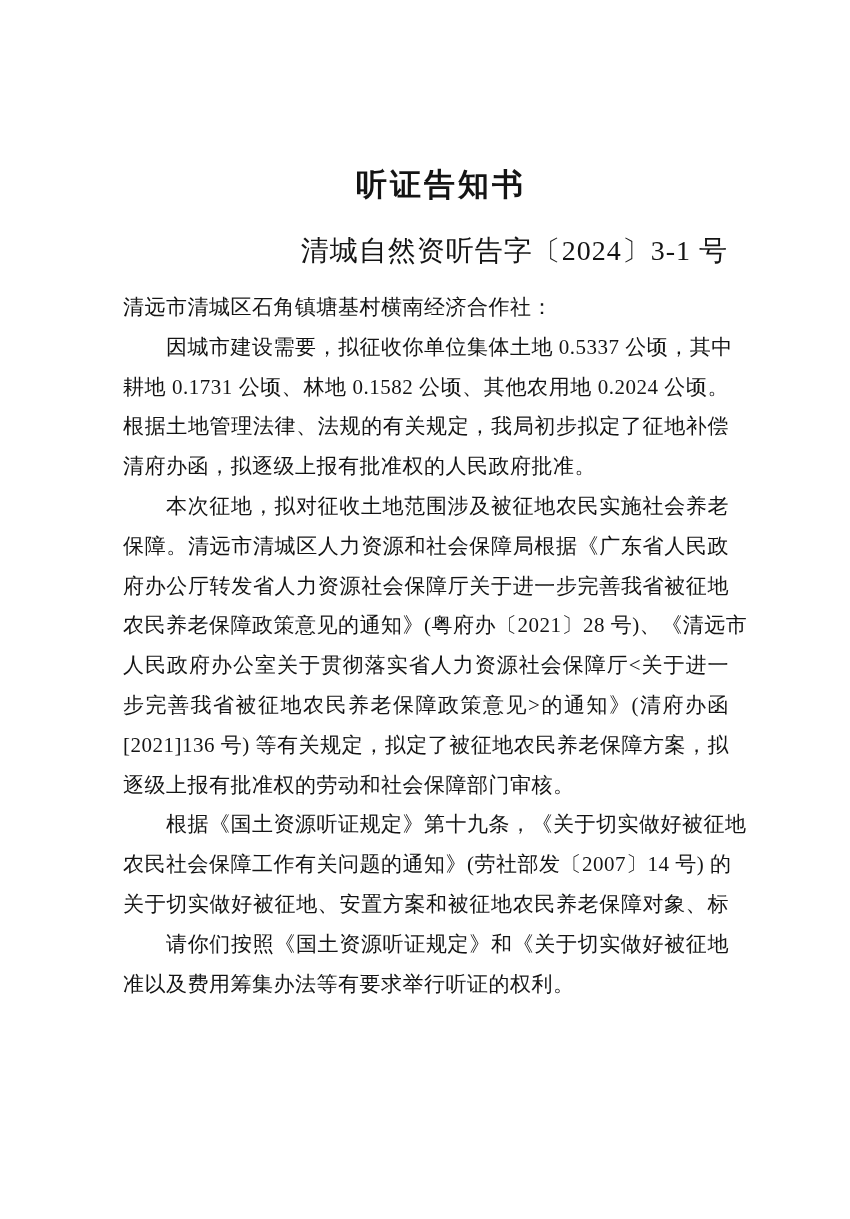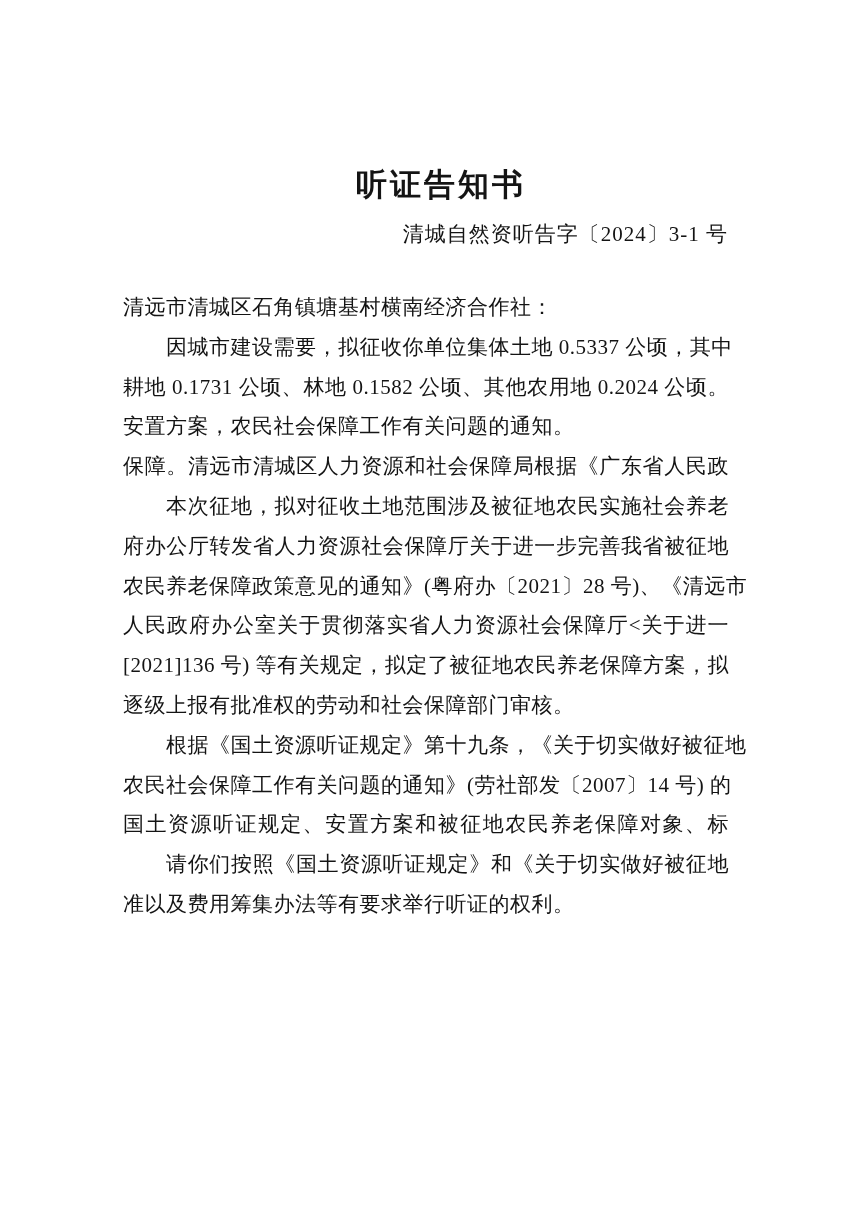--- a/index.html
+++ b/index.html
@@ -22,23 +22,23 @@
     left: 16px;
     width: 100%;
     margin: 0;
     text-align: center;
     font-size: 31px;
     font-weight: 700;
     letter-spacing: 3px;
   }
   .doc-number {
     position: absolute;
-    top: 220px;
+    top: 232px;
     right: 122px;
-    font-size: 21px;
+    font-size: 28px;
     letter-spacing: 1px;
     white-space: nowrap;
     margin-left: 12px;
   }
   .doc-body {
     position: absolute;
     top: 288px;
     left: 123px;
     width: 606px;
     font-size: 21px;
@@ -65,28 +65,30 @@
 <div class="page">
 
   <h1 class="doc-title">听证告知书</h1>
 
   <div class="doc-number">清城自然资听告字〔2024〕3-1 号</div>
 
   <div class="doc-body">
     <div class="line end">清远市清城区石角镇塘基村横南经济合作社：</div>
     <div class="line indent">因城市建设需要，拟征收你单位集体土地 0.5337 公顷，其中</div>
     <div class="line">耕地 0.1731 公顷、林地 0.1582 公顷、其他农用地 0.2024 公顷。</div>
-    <div class="line end">安置方案，农民社会保障工作有关问题的通知。</div>
+    <div class="line">根据土地管理法律、法规的有关规定，我局初步拟定了征地补偿</div>
+    <div class="line end">清府办函，拟逐级上报有批准权的人民政府批准。</div>
+    <div class="line indent">本次征地，拟对征收土地范围涉及被征地农民实施社会养老</div>
     <div class="line">保障。清远市清城区人力资源和社会保障局根据《广东省人民政</div>
-    <div class="line indent">本次征地，拟对征收土地范围涉及被征地农民实施社会养老</div>
     <div class="line">府办公厅转发省人力资源社会保障厅关于进一步完善我省被征地</div>
     <div class="line">农民养老保障政策意见的通知》(粤府办〔2021〕28 号)、《清远市</div>
     <div class="line">人民政府办公室关于贯彻落实省人力资源社会保障厅&lt;关于进一</div>
+    <div class="line">步完善我省被征地农民养老保障政策意见&gt;的通知》(清府办函</div>
     <div class="line">[2021]136 号) 等有关规定，拟定了被征地农民养老保障方案，拟</div>
     <div class="line end">逐级上报有批准权的劳动和社会保障部门审核。</div>
     <div class="line indent">根据《国土资源听证规定》第十九条，《关于切实做好被征地</div>
     <div class="line">农民社会保障工作有关问题的通知》(劳社部发〔2007〕14 号) 的</div>
-    <div class="line">国土资源听证规定、安置方案和被征地农民养老保障对象、标</div>
+    <div class="line">关于切实做好被征地、安置方案和被征地农民养老保障对象、标</div>
     <div class="line indent">请你们按照《国土资源听证规定》和《关于切实做好被征地</div>
     <div class="line end">准以及费用筹集办法等有要求举行听证的权利。</div>
   </div>
 
 </div>
 
 </body></html>

